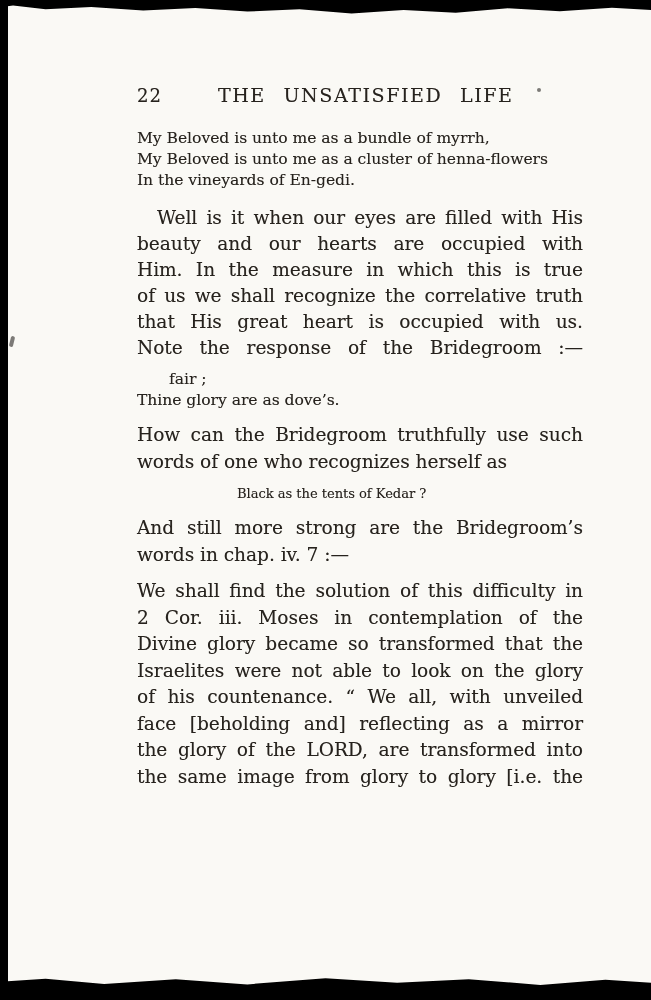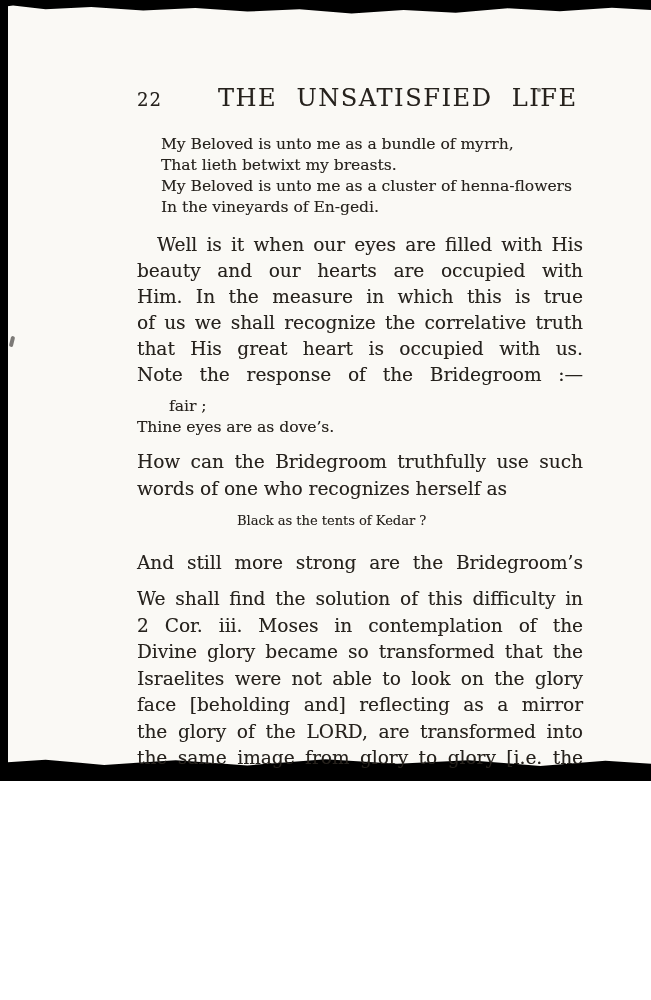--- a/index.html
+++ b/index.html
@@ -1,19 +1,19 @@
 <!DOCTYPE html>
 <html><head>
 <meta charset="utf-8">
 <style>
   html, body { margin: 0; padding: 0; background: #ffffff; }
   .page {
     position: relative;
     width: 651px;
-    height: 781px;
+    height: 1000px;
     background: #faf9f5;
     overflow: hidden;
     font-family: "DejaVu Serif", "Liberation Serif", serif;
     color: #26221d;
   }
   
   .scan-top {
     position: absolute; top: 0; left: 0; width: 651px; height: 16px;
     background: #000;
     clip-path: polygon(0 0, 100% 0, 100% 62%, 94% 48%, 86% 70%, 78% 52%, 70% 80%,
@@ -35,33 +35,33 @@
   
   .content {
     position: absolute; inset: 0;
     padding: 84px 68px 0 137px;
     text-shadow: 0.25px 0.25px 0 rgba(40,35,28,0.35);
   }
   .header { display: flex; align-items: baseline; }
   .pagenum { font-size: 18px; letter-spacing: 1px; }
   .title {
     margin-left: 56px;
-    font-size: 24px;
+    font-size: 19px;
     letter-spacing: 1.6px;
     word-spacing: 10px;
   }
   .verse { font-size: 15.5px; line-height: 21px; }
-  .v1 { margin-top: 22px; margin-left: 24px; }
+  .v1 { margin-top: 22px; }
   .v2 { margin-top: 8px; }
   .v3 { margin-top: 10px; margin-left: 100px; }
   .vindent { margin-left: 32px; }
   .para { font-size: 18.5px; line-height: 26px; }
   .p1 { margin-top: 14px; }
   .p2 { margin-top: 10px; line-height: 27px; }
-  .p3 { margin-top: 18px; line-height: 27px; }
+  .p3 { margin-top: 10px; line-height: 27px; }
   .p4 { margin-top: 10px; line-height: 26.5px; }
   .pl { text-align: justify; text-align-last: justify; }
   .pl.left { text-align: justify; text-align-last: left; }
   .indent { text-indent: 20px; }
   .kedar { margin-top: 8px; margin-left: 100px; font-size: 13px; line-height: 21px; }
 </style>
 </head>
 <body>
 
 <div class="page">
@@ -73,55 +73,56 @@
 
   <div class="content">
 
     <div class="header">
       <span class="pagenum">22</span>
       <span class="title">THE UNSATISFIED LIFE</span>
     </div>
 
     <div class="verse v1">
       <div class="vline">My Beloved is unto me as a bundle of myrrh,</div>
-      <div class="vline">That lieth betwixt my breasts.</div>
       <div class="vline">My Beloved is unto me as a cluster of henna-flowers</div>
       <div class="vline">In the vineyards of En-gedi.</div>
     </div>
 
     <div class="para p1">
       <div class="pl indent">Well is it when our eyes are filled with His</div>
       <div class="pl">beauty and our hearts are occupied with</div>
       <div class="pl">Him.  In the measure in which this is true</div>
       <div class="pl">of us we shall recognize the correlative truth</div>
       <div class="pl">that His great heart is occupied with us.</div>
       <div class="pl">Note the response of the Bridegroom :—</div>
     </div>
 
     <div class="verse v2">
       <div class="vline vindent">fair ;</div>
-      <div class="vline">Thine eyes are as dove’s.</div>
+      <div class="vline">Thine glory are as dove’s.</div>
     </div>
 
     <div class="para p2">
       <div class="pl">How can the Bridegroom truthfully use such</div>
       <div class="pl left">words of one who recognizes herself as</div>
     </div>
 
     <div class="kedar">Black as the tents of Kedar ?</div>
 
     <div class="para p3">
       <div class="pl">And still more strong are the Bridegroom’s</div>
+      <div class="pl left">words in chap. iv. 7 :—</div>
     </div>
 
 
     <div class="para p4">
       <div class="pl">We shall find the solution of this difficulty in</div>
       <div class="pl">2 Cor. iii.  Moses in contemplation of the</div>
       <div class="pl">Divine glory became so transformed that the</div>
       <div class="pl">Israelites were not able to look on the glory</div>
+      <div class="pl">of his countenance.  “ We all, with unveiled</div>
       <div class="pl">face [beholding and] reflecting as a mirror</div>
       <div class="pl">the glory of the LORD, are transformed into</div>
       <div class="pl">the same image from glory to glory [i.e. the</div>
     </div>
 
   </div>
 </div>
 
 </body></html>

